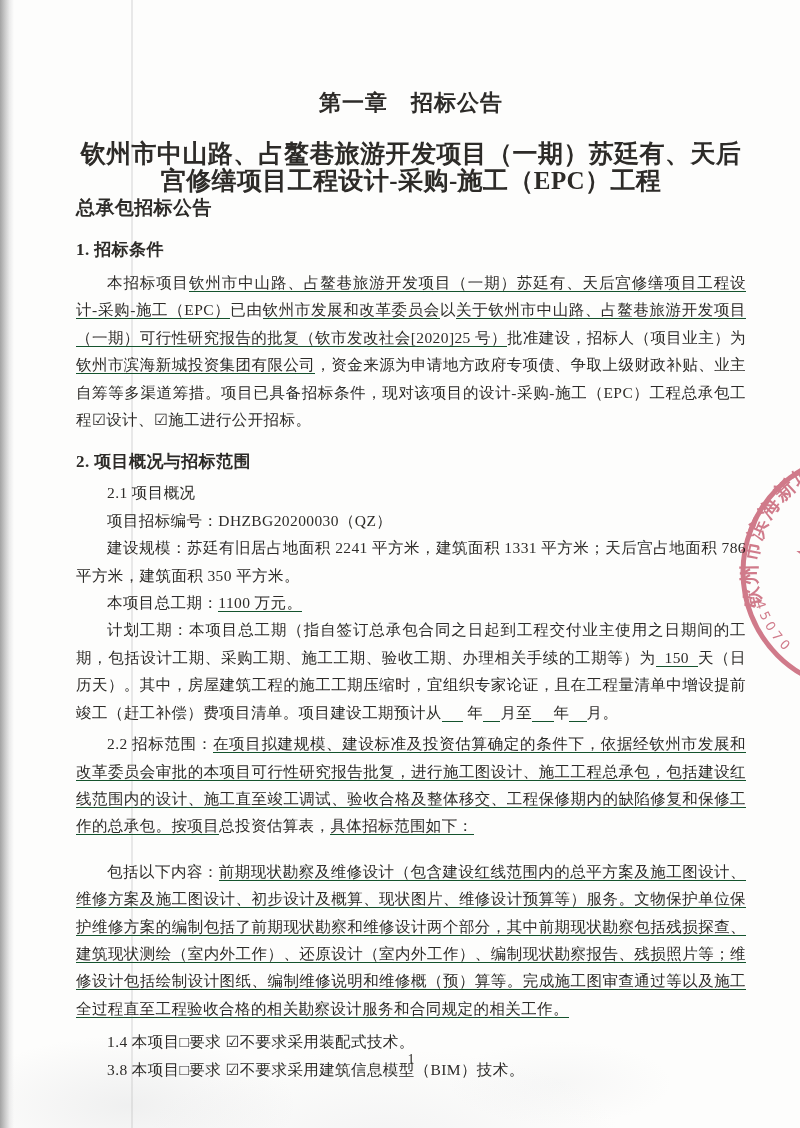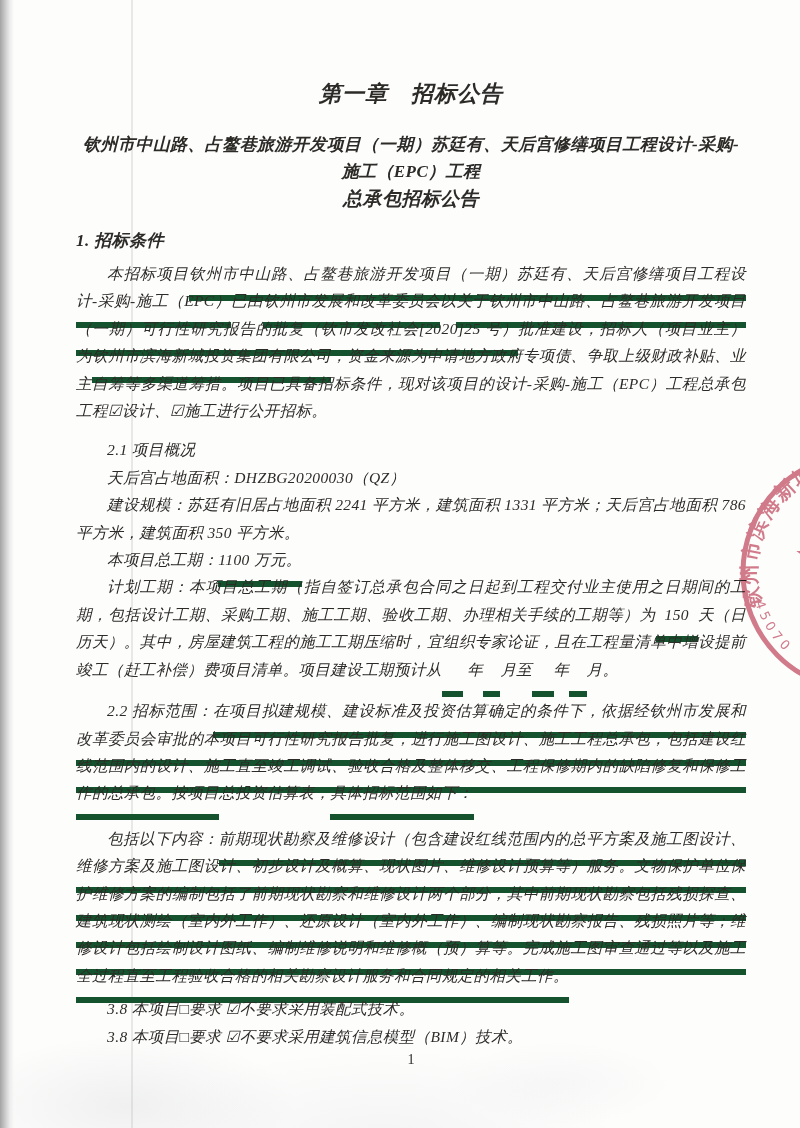--- a/index.html
+++ b/index.html
@@ -18,47 +18,47 @@
   }
   .edge{
     position:absolute;left:0;top:0;bottom:0;width:14px;
     background:linear-gradient(90deg,#a3a3a3 0,#c9c9c9 35%,#ececec 70%,rgba(255,255,255,0) 100%);
   }
   .crease{
     position:absolute;left:131px;top:0;bottom:0;width:2px;
     background:rgba(185,185,185,.30);
   }
   .content{
-    position:absolute;left:76px;top:79px;width:670px;font-style:italic;
+    position:absolute;left:76px;top:88px;width:670px;
   }
   .h1{
     font-size:22px;font-weight:700;text-align:center;line-height:30px;
     letter-spacing:1px;
   }
   .h2{
-    font-size:17px;font-weight:700;text-align:center;line-height:27px;
+    font-size:25px;font-weight:700;text-align:center;line-height:27px;
     margin-top:22px;letter-spacing:.4px;
   }
   .h2sub{
-    font-size:19px;font-weight:700;text-align:center;line-height:27px;
+    font-size:19px;font-weight:700;line-height:27px;
     letter-spacing:.4px;
   }
   .h3{
     font-size:17px;font-weight:700;line-height:26px;margin-top:16px;
     letter-spacing:.4px;
   }
   p.body{
     font-size:15.5px;line-height:27.4px;margin:0;text-align:justify;
     text-indent:2em;letter-spacing:.4px;
   }
   p.mt6{margin-top:6px;}
-  p.mt4{margin-top:12px;}
-  p.mt8{margin-top:14px;}
+  p.mt4{margin-top:4px;}
+  p.mt8{margin-top:4px;}
   p.mt2{margin-top:18px;}
-  .u{border-bottom:6px solid #14532d;padding-bottom:13px;}
+  .u{border-bottom:1px solid #14532d;padding-bottom:0;}
   .pagenum{
     position:absolute;left:76px;width:670px;top:1052px;
     text-align:center;font-size:14px;color:#2d2b28;
   }
   .stamp{
     position:absolute;left:721px;top:432px;width:280px;height:280px;
     opacity:.78;filter:blur(.4px);mix-blend-mode:multiply;pointer-events:none;
   }
 </style>
 </head>
@@ -71,33 +71,34 @@
 
   <div class="content">
     <div class="h1">第一章　招标公告</div>
     <div class="h2">钦州市中山路、占鳌巷旅游开发项目（一期）苏廷有、天后宫修缮项目工程设计-采购-施工（EPC）工程</div>
     <div class="h2sub">总承包招标公告</div>
 
     <div class="h3">1. 招标条件</div>
 
     <p class="body mt6"><span>本招标项目</span><span class="u">钦州市中山路、占鳌巷旅游开发项目（一期）苏廷有、天后宫修缮项目工程设计-采购-施工（EPC）</span><span>已由</span><span class="u">钦州市发展和改革委员会</span><span>以</span><span class="u">关于钦州市中山路、占鳌巷旅游开发项目（一期）可行性研究报告的批复（钦市发改社会[2020]25 号）</span><span>批准建设，招标人（项目业主）为</span><span class="u">钦州市滨海新城投资集团有限公司</span><span>，资金来源为申请地方政府专项债、争取上级财政补贴、业主自筹等多渠道筹措。项目已具备招标条件，现对该项目的设计-采购-施工（EPC）工程总承包工程☑设计、☑施工进行公开招标。</span></p>
 
+    <div class="h3">2. 项目概况与招标范围</div>
 
     <p class="body mt4">2.1 项目概况</p>
-    <p class="body">天后宫占地面积：DHZBG20200030（QZ）</p>
+    <p class="body">项目招标编号：DHZBG20200030（QZ）</p>
     <p class="body">建设规模：苏廷有旧居占地面积 2241 平方米，建筑面积 1331 平方米；天后宫占地面积 786 平方米，建筑面积 350 平方米。</p>
     <p class="body"><span>本项目总工期：</span><span class="u">1100 万元。</span></p>
 
     <p class="body"><span>计划工期：本项目总工期（指自签订总承包合同之日起到工程交付业主使用之日期间的工期，包括设计工期、采购工期、施工工期、验收工期、办理相关手续的工期等）为</span><span class="u">&nbsp;&nbsp;150&nbsp;&nbsp;</span><span>天（日历天）。其中，房屋建筑工程的施工工期压缩时，宜组织专家论证，且在工程量清单中增设提前竣工（赶工补偿）费项目清单。项目建设工期预计从</span><span class="u">&nbsp;&nbsp;&nbsp;&nbsp;&nbsp;</span><span> 年</span><span class="u">&nbsp;&nbsp;&nbsp;&nbsp;</span><span>月至</span><span class="u">&nbsp;&nbsp;&nbsp;&nbsp;&nbsp;</span><span>年</span><span class="u">&nbsp;&nbsp;&nbsp;&nbsp;</span><span>月。</span></p>
 
     <p class="body mt8"><span>2.2 招标范围：</span><span class="u">在项目拟建规模、建设标准及投资估算确定的条件下，依据经钦州市发展和改革委员会审批的本项目可行性研究报告批复，进行施工图设计、施工工程总承包，包括建设红线范围内的设计、施工直至竣工调试、验收合格及整体移交、工程保修期内的缺陷修复和保修工作的总承包。按项目</span><span>总投资估算表，</span><span class="u">具体招标范围如下：</span></p>
 
     <p class="body mt2"><span>包括以下内容：</span><span class="u">前期现状勘察及维修设计（包含建设红线范围内的总平方案及施工图设计、维修方案及施工图设计、初步设计及概算、现状图片、维修设计预算等）服务。文物保护单位保护维修方案的编制包括了前期现状勘察和维修设计两个部分，其中前期现状勘察包括残损探查、建筑现状测绘（室内外工作）、还原设计（室内外工作）、编制现状勘察报告、残损照片等；维修设计包括绘制设计图纸、编制维修说明和维修概（预）算等。完成施工图审查通过等以及施工全过程直至工程验收合格的相关勘察设计服务和合同规定的相关工作。</span></p>
 
-    <p class="body mt6">3.8 本项目□要求 ☑不要求采用装配式技术。</p>
+    <p class="body mt6">1.4 本项目□要求 ☑不要求采用装配式技术。</p>
     <p class="body">3.8 本项目□要求 ☑不要求采用建筑信息模型（BIM）技术。</p>
   </div>
 
   <div class="pagenum">1</div>
 
   <div class="stamp">
     <svg width="280" height="280" viewBox="0 0 280 280" xmlns="http://www.w3.org/2000/svg">
       <defs>
         <path id="sealTextCircle" d="M 140,34 A 106,106 0 1 1 139.9,34.001" fill="none"></path>
         <path id="sealCodeArc" d="M 34.3,170.3 A 110,110 0 0 0 245.7,170.3" fill="none"></path>

